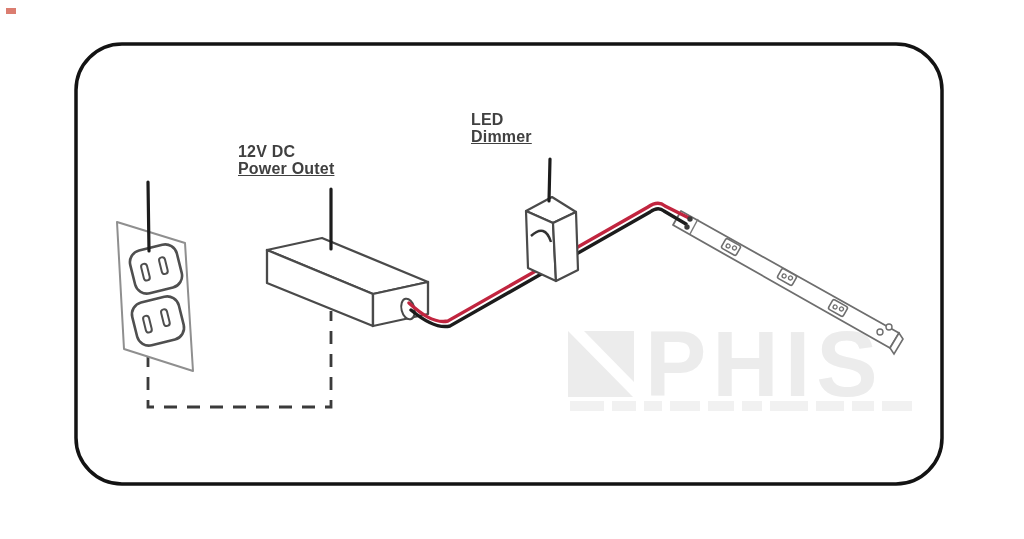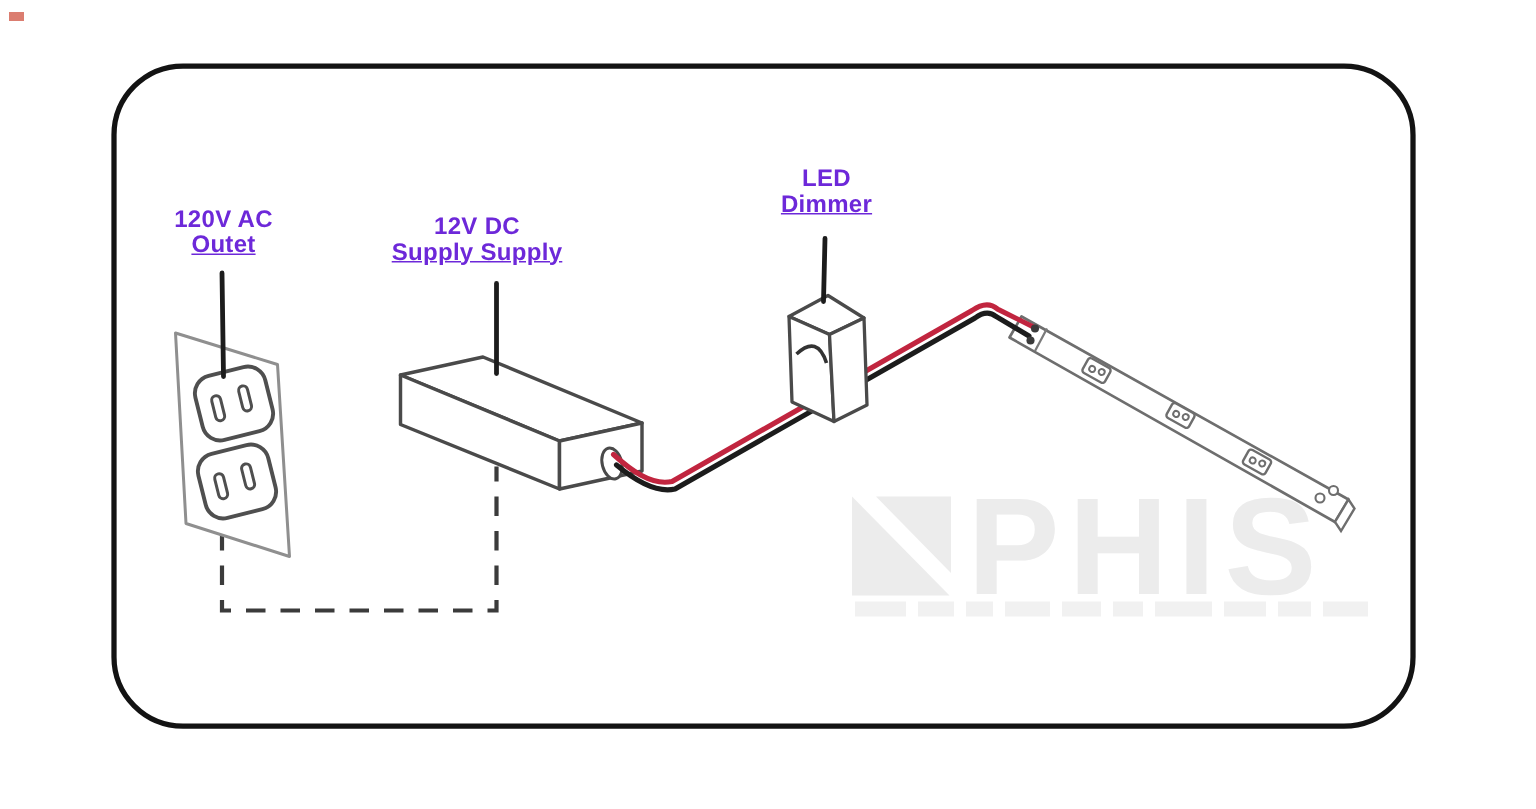--- a/index.html
+++ b/index.html
@@ -6,26 +6,25 @@
   #stage{
     position:relative;
     width:1024px;height:539px;
     background:#ffffff;
     font-family:"Liberation Sans", sans-serif;
     overflow:hidden;
   }
   #stage svg{position:absolute;left:0;top:0;}
   .comp-label{
     position:absolute;
-    text-align:center;
     font-weight:bold;
     font-size:16px;
     line-height:16.5px;
     letter-spacing:.2px;
-    color:#6d28d9;
+    color:#404040;
   }
   .comp-label .l2{display:block;text-decoration:underline;}
 </style>
 </head>
 <body>
 
 <div id="stage">
 
   <svg width="1024" height="539" viewBox="0 0 1024 539">
 
@@ -114,28 +113,24 @@
       <path d="M531,236 Q545,223 551,242" fill="none" stroke="#333333" stroke-width="2.4"></path>
     </g>
 
     <g stroke="#1c1c1c" stroke-width="3.2" fill="none" stroke-linecap="round">
       <path d="M148,182 L149,251"></path>
       <path d="M331,189 L331,249"></path>
       <path d="M550,159 L549,201"></path>
     </g>
   </svg>
 
-  <div class="comp-label" style="left:69px;top:139px;width:160px;">
-    <span>120V AC</span>
-    <span class="l2">Outet</span>
-  </div>
 
   <div class="comp-label" style="left:238px;top:144px;width:160px;">
     <span>12V DC</span>
-    <span class="l2">Supply Supply</span>
+    <span class="l2">Power Outet</span>
   </div>
 
   <div class="comp-label" style="left:471px;top:112px;width:160px;">
     <span>LED</span>
     <span class="l2">Dimmer</span>
   </div>
 
 </div>
 
 </body></html>

